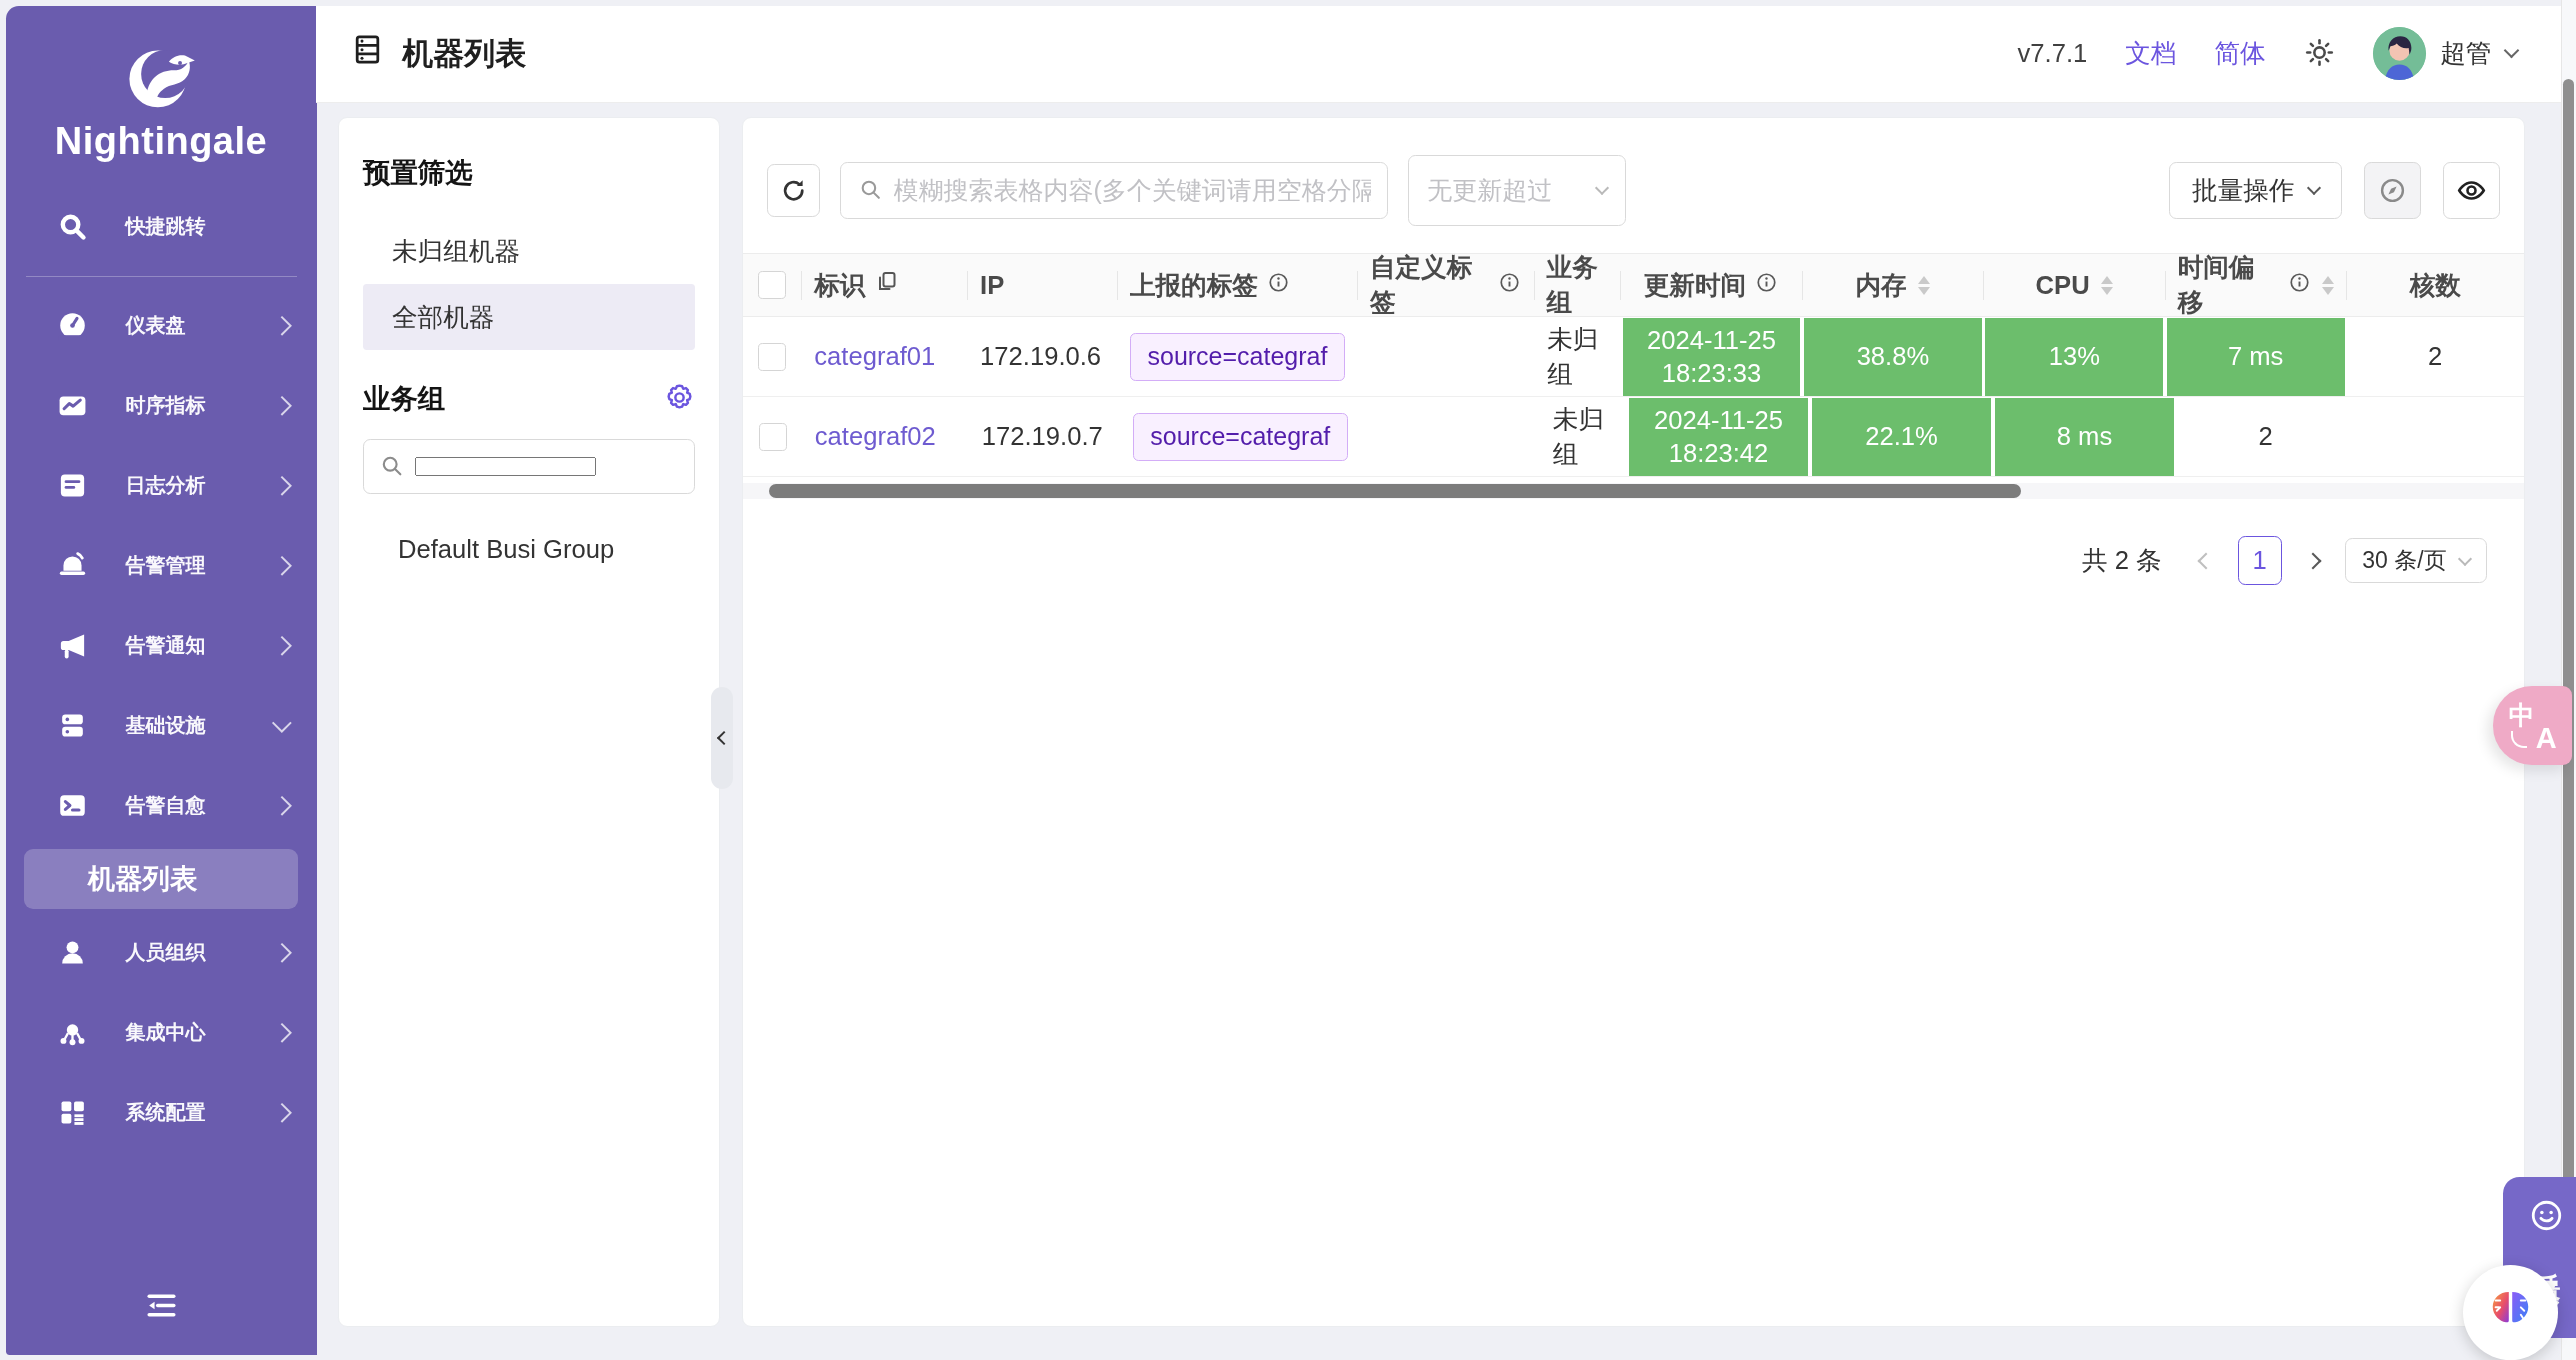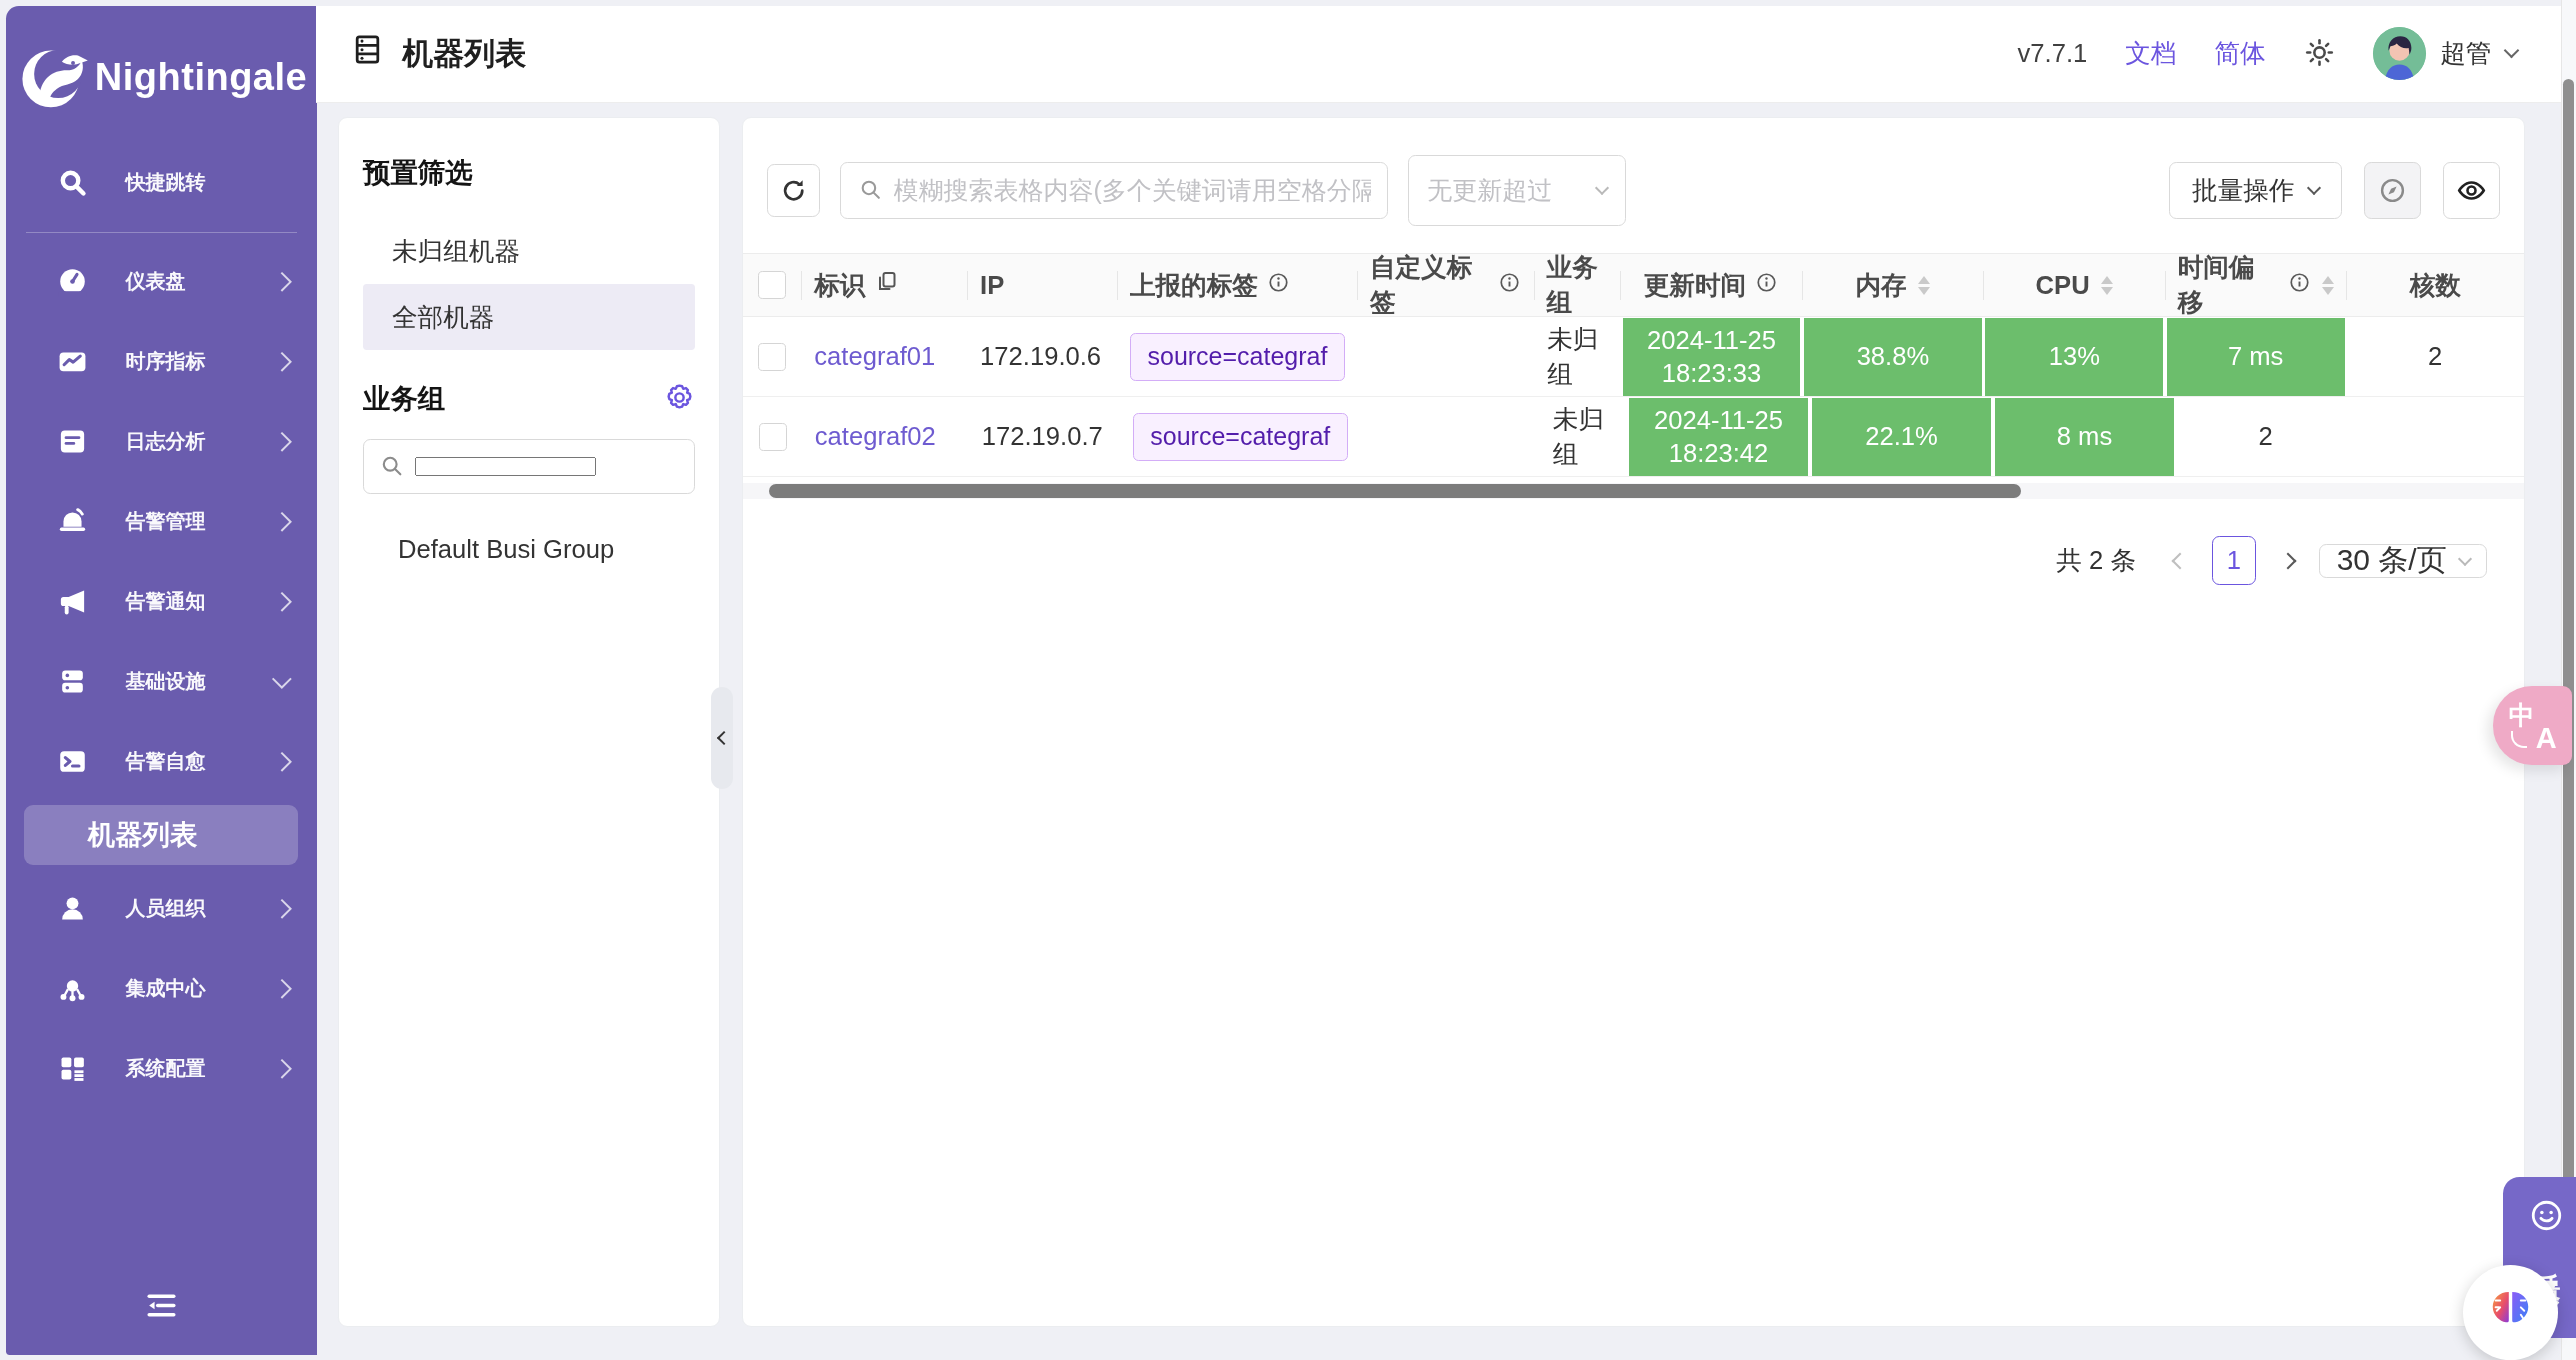--- a/index.html
+++ b/index.html
@@ -10,21 +10,21 @@
     --border:#D9D9D9;
     --soft:#ECECEC;
     --txt:#333333;
   }
   *{box-sizing:border-box;margin:0;padding:0;font-family:"Liberation Sans","DejaVu Sans",sans-serif;}
   body{width:2576px;height:1360px;background:var(--pagebg);position:relative;overflow:hidden;}
 
   
   .sidebar{position:absolute;left:5.5px;top:5.5px;width:311px;height:1349px;background:var(--sidebar);
     border-radius:12.8px 0 0 3.7px;color:#fff;display:flex;flex-direction:column;}
-  .logo{display:flex;align-items:center;justify-content:center;gap:1px;padding:31px 9.1px 24px;}
+  .logo{display:flex;align-items:center;justify-content:center;gap:1px;padding:31px 9.1px 24px;flex-direction:column;}
   .logo-text{font-size:38px;font-weight:800;letter-spacing:0.5px;}
   .nav-item{height:80px;display:flex;align-items:center;padding:0 27.4px 0 48px;font-size:20px;font-weight:600;
     color:rgba(255,255,255,.96);cursor:pointer;}
   .nav-item .ic{width:37px;height:37px;flex:0 0 37px;display:flex;align-items:center;justify-content:center;}
   .nav-item .lbl{margin-left:35px;}
   .chev{margin-left:auto;width:13.7px;height:13.7px;border-right:2.7px solid rgba(255,255,255,.75);
     border-bottom:2.7px solid rgba(255,255,255,.75);transform:rotate(-45deg);}
   .chev.down{transform:rotate(45deg);margin-top:-5.5px;}
   .divider{height:0.9px;background:rgba(255,255,255,.28);margin:9.1px 20px;}
   .submenu{margin:3.7px 18.3px;height:60px;border-radius:9.1px;background:rgba(255,255,255,.22);
@@ -115,22 +115,22 @@
   .hthumb{position:absolute;left:25.6px;top:0.9px;width:1252px;height:14.6px;border-radius:7.3px;background:#7C7C7C;cursor:pointer;}
 
   
   .pager{display:flex;align-items:center;justify-content:flex-end;gap:25.6px;margin:37px 37px 0;}
   .pg-total{font-size:25.6px;color:#333;margin-right:12.8px;}
   .pg-arrow{width:12px;height:12px;border-right:2.4px solid #BFBFBF;border-bottom:2.4px solid #BFBFBF;cursor:pointer;}
   .pg-arrow.left{transform:rotate(135deg);}
   .pg-arrow.right{transform:rotate(-45deg);border-color:#595959;}
   .pg-page{min-width:44px;height:49px;border:1.5px solid var(--accent);border-radius:7.3px;color:var(--accent);
     font-size:25.6px;display:flex;align-items:center;justify-content:center;cursor:pointer;}
-  .pg-size{height:34px;border:0.9px solid var(--border);border-radius:7.3px;display:flex;align-items:center;gap:12.8px;
-    padding:0 16.5px;font-size:30px;color:#333;cursor:pointer;}
+  .pg-size{height:45px;border:0.9px solid var(--border);border-radius:7.3px;display:flex;align-items:center;gap:12.8px;
+    padding:0 16.5px;font-size:23px;color:#333;cursor:pointer;}
 
   
   .vscroll{position:absolute;right:0;top:0;bottom:0;width:14.6px;background:#F7F8FA;border-left:0.9px solid #E6E6E6;}
   .vthumb{position:absolute;right:1.8px;top:79px;width:11px;height:1247px;border-radius:5.5px;background:#8F8F8F;cursor:pointer;}
 
   .translate-ball{position:absolute;right:3.7px;top:686px;width:79px;height:79px;background:#EFAAC6;
     border-radius:39px 9.1px 9.1px 39px;box-shadow:-5.5px 5.5px 12.8px rgba(0,0,0,.10);display:flex;align-items:center;
     justify-content:center;z-index:9;cursor:pointer;}
   .tr-glyph{position:relative;width:48px;height:48px;color:#fff;}
   .tr-zh{position:absolute;left:0;top:-3.7px;font-size:25.6px;font-weight:700;}

